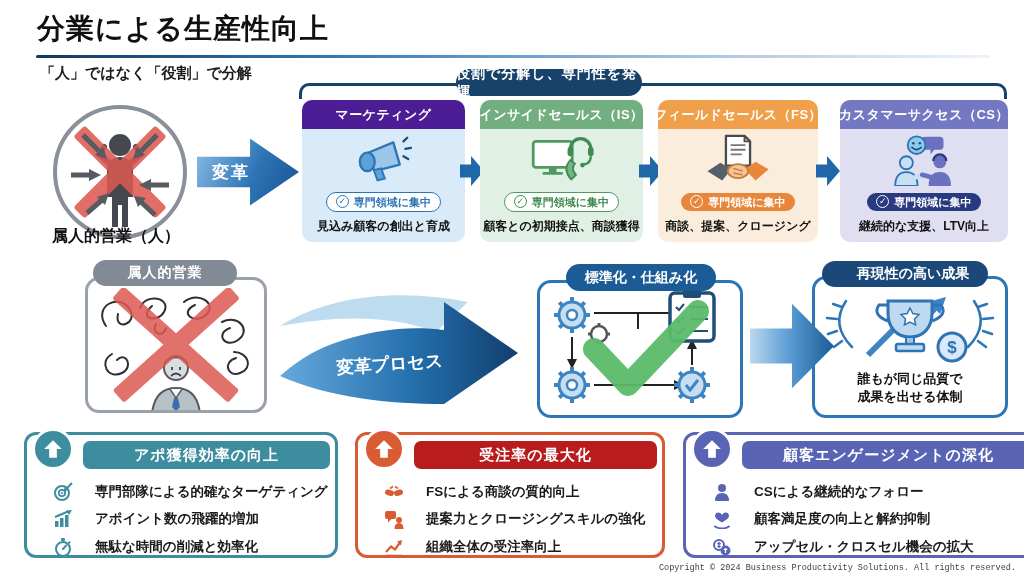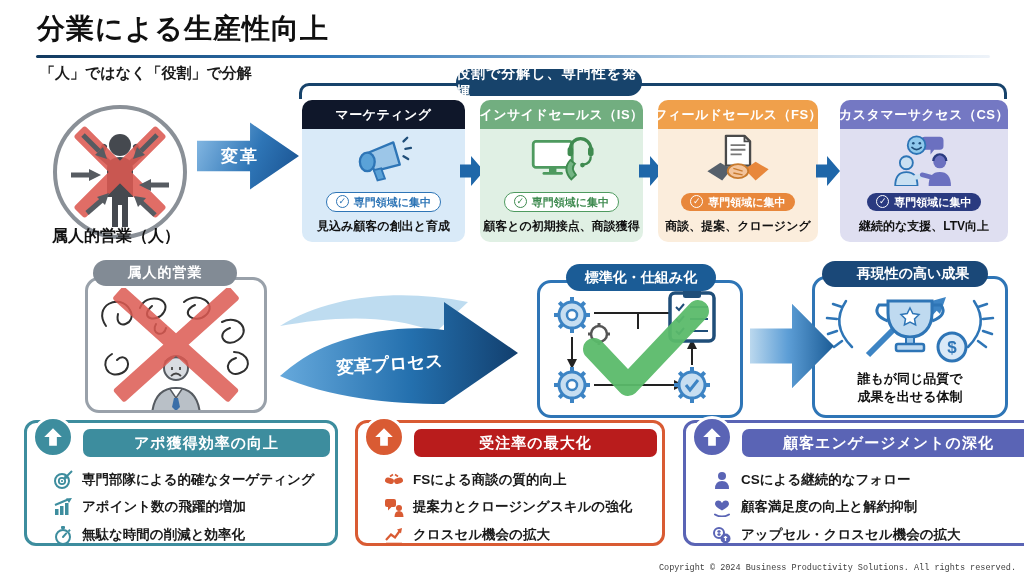--- a/index.html
+++ b/index.html
@@ -20,21 +20,21 @@
     color:#fff; font-size:14px; font-weight:800; display:flex; align-items:center; justify-content:center; letter-spacing:1px; }
 
   
   .card { top:100px; height:142px; border-radius:10px; overflow:hidden; }
   .card1 { left:302px; width:163px; }
   .card2 { left:480px; width:163px; }
   .card3 { left:658px; width:160px; }
   .card4 { left:840px; width:168px; }
   .card .hd { height:29px; display:flex; align-items:center; justify-content:center;
     color:#fff; font-weight:800; font-size:13px; letter-spacing:0.5px; white-space:nowrap; }
-  .card1 .hd { background:#0f172a; } .card1 .bd { background:#D9EAF8; }
+  .card1 .hd { background:#4c1d95; } .card1 .bd { background:#D9EAF8; }
   .card2 .hd { background:#72AE80; } .card2 .bd { background:#E0F0E4; }
   .card3 .hd { background:#F0A04B;text-align:right; } .card3 .bd { background:#FBEDDC; }
   .card4 .hd { background:#7478C3; } .card4 .bd { background:#DFDFF1; }
   .card .bd { height:113px; display:flex; flex-direction:column; align-items:center; justify-content:space-between; padding:5px 3px 7px; }
   .badge { display:inline-flex; align-items:center; gap:5px; font-size:11px; font-weight:800;
     border-radius:11px; padding:2px 9px; white-space:nowrap; line-height:1.3; }
   .badge .ck { width:13px; height:13px; border-radius:50%; font-size:9px; line-height:1;
     display:inline-flex; align-items:center; justify-content:center; }
   .badge-o1 { background:#fff; border:1.5px solid #2E75B6; color:#2E75B6; } .badge-o1 .ck { border:1.5px solid #2E75B6; }
   .badge-o2 { background:#fff; border:1.5px solid #4E9A5F; color:#3F8B50; } .badge-o2 .ck { border:1.5px solid #3F8B50; }
@@ -42,24 +42,24 @@
   .badge-f4 { background:#2A3A80; color:#fff; } .badge-f4 .ck { border:1.5px solid #fff; }
   .cdesc { font-size:12px; font-weight:800; color:#111; white-space:nowrap; }
   .carrow { top:156px; width:24px; height:30px; background:#1F67A9;
     clip-path:polygon(0 28%,46% 28%,46% 0,100% 50%,46% 100%,46% 72%,0 72%); }
   .ca1 { left:460px; } .ca2 { left:639px; } .ca3 { left:816px; }
 
   
   .pcircle { left:53px; top:105px; width:134px; height:134px; border-radius:50%;
     border:4px solid #8A9097; background:#fff; }
   .plabel { left:18px; top:226px; width:196px; text-align:center; font-size:16px; font-weight:800; color:#111; }
-  .henkaku { left:197px; top:118px; width:102px; height:76px;
+  .henkaku { left:197px; top:134px; width:102px; height:76px;
     clip-path:polygon(0 30%,52% 30%,52% 6%,100% 50%,52% 94%,52% 70%,0 70%);
     background:linear-gradient(115deg,#8FC0E8 0%,#2E75B6 55%,#174E8C 100%);
-    display:flex; align-items:center;padding-left:9px; }
+    display:flex; align-items:center; }
   .henkaku span { color:#fff; font-size:17px; font-weight:800; margin-left:15px; letter-spacing:2px; }
 
   
   .gpill { left:93px; top:260px; width:144px; height:26px; background:#828B95; border-radius:13px;
     color:#fff; font-size:14px; font-weight:800; display:flex; align-items:center; justify-content:center; z-index:3; letter-spacing:1px;}
   .mbox1 { left:85px; top:277px; width:182px; height:136px; background:#fff;
     border:3px solid #99A1AA; border-radius:14px; overflow:hidden; }
   .swoosh { left:278px; top:282px; width:242px; height:128px; }
   .bluepill { left:566px; top:264px; width:150px; height:27px; background:#1B5C96; border-radius:14px;
     color:#fff; font-size:14px; font-weight:800; display:flex; align-items:center; justify-content:center; z-index:3; }
@@ -68,32 +68,32 @@
   .midarrow { left:750px; top:302px; width:84px; height:88px;
     clip-path:polygon(0 30%,50% 30%,50% 2%,100% 50%,50% 98%,50% 70%,0 70%);
     background:linear-gradient(90deg,#BBD8EE 0%,#5D9ED6 45%,#1B5C96 100%); z-index:2; }
   .navypill { left:822px; top:261px; width:166px; height:26px; background:#1A4878; border-radius:13px;
     color:#fff; font-size:14px; font-weight:800; display:flex; align-items:center; justify-content:center; z-index:3;padding-left:16px; }
   .mbox3 { left:812px; top:276px; width:196px; height:142px; background:#fff;
     border:3px solid #2E75B6; border-radius:14px; text-align:center; }
   .rescap { margin-top:1px; font-size:13px; font-weight:800; color:#111; line-height:1.35; }
 
   
-  .bbox { top:420px; height:126px; background:#fff; border-radius:12px; border-style:solid; border-width:3px; }
+  .bbox { top:432px; height:126px; background:#fff; border-radius:12px; border-style:solid; border-width:3px; }
   .b1 { left:24px; width:314px; border-color:#3D8D9E; }
   .b2 { left:355px; width:310px; border-color:#D95B33; }
   .b3 { left:683px; width:360px; border-color:#5A64B5; }
   .bcircle { position:absolute; left:5px; top:-7px; width:42px; height:42px; border-radius:50%;
     border:3px solid #fff; display:flex; align-items:center; justify-content:center; z-index:2; }
   .b1 .bcircle { background:#3D8D9E; } .b2 .bcircle { background:#D95B33; } .b3 .bcircle { background:#5A64B5; }
   .bhdr { position:absolute; left:56px; right:5px; top:6px; height:28px; border-radius:7px; color:#fff;
     font-size:15px; font-weight:800; display:flex; align-items:center; justify-content:center; letter-spacing:1px; white-space:nowrap; }
   .b1 .bhdr { background:#3D8D9E; } .b2 .bhdr { background:#b91c1c; } .b3 .bhdr { background:#5A64B5; }
   .bitems { position:absolute; left:26px; top:43px; right:4px; }
-  .bitem { display:flex; align-items:center; gap:9px; height:27.5px; font-size:13.5px; font-weight:800;
+  .bitem { display:flex; align-items:center; gap:22px; height:27.5px; font-size:13.5px; font-weight:800;
     color:#1a1a1a; white-space:nowrap; }
   .bitem svg { flex:0 0 auto; }
 
   .copyright { right:8px; bottom:3px; font-size:8.5px; color:#3E3E3E;font-family:Liberation Mono, monospace; }
 </style>
 </head>
 <body>
 
 <div class="stage">
 
@@ -457,21 +457,21 @@
           <path d="M10.5,20 q0,-6 4.5,-6 q4.5,0 4.5,6 Z" fill="#D95B33"></path>
         </svg>
         <span>提案力とクロージングスキルの強化</span>
       </div>
       <div class="bitem">
         <svg width="20" height="20" viewBox="0 0 20 20">
           <polyline points="2,15 7,9.5 11,12.5 16,5.5" fill="none" stroke="#D95B33" stroke-width="2.2"></polyline>
           <polygon points="18,3 13,4.5 17,8.5" fill="#D95B33"></polygon>
           <line x1="2" y1="18.5" x2="18" y2="18.5" stroke="#D95B33" stroke-width="1.6"></line>
         </svg>
-        <span>クロスセル機会の拡大</span>
+        <span>組織全体の受注率向上</span>
       </div>
     </div>
   </div>
 
   <div class="abs bbox b3">
     <div class="bcircle">
       <svg width="22" height="22" viewBox="0 0 20 20">
           <polygon points="10,2 18,10 13.5,10 13.5,18 6.5,18 6.5,10 2,10" fill="#fff"></polygon>
         </svg>
     </div>

